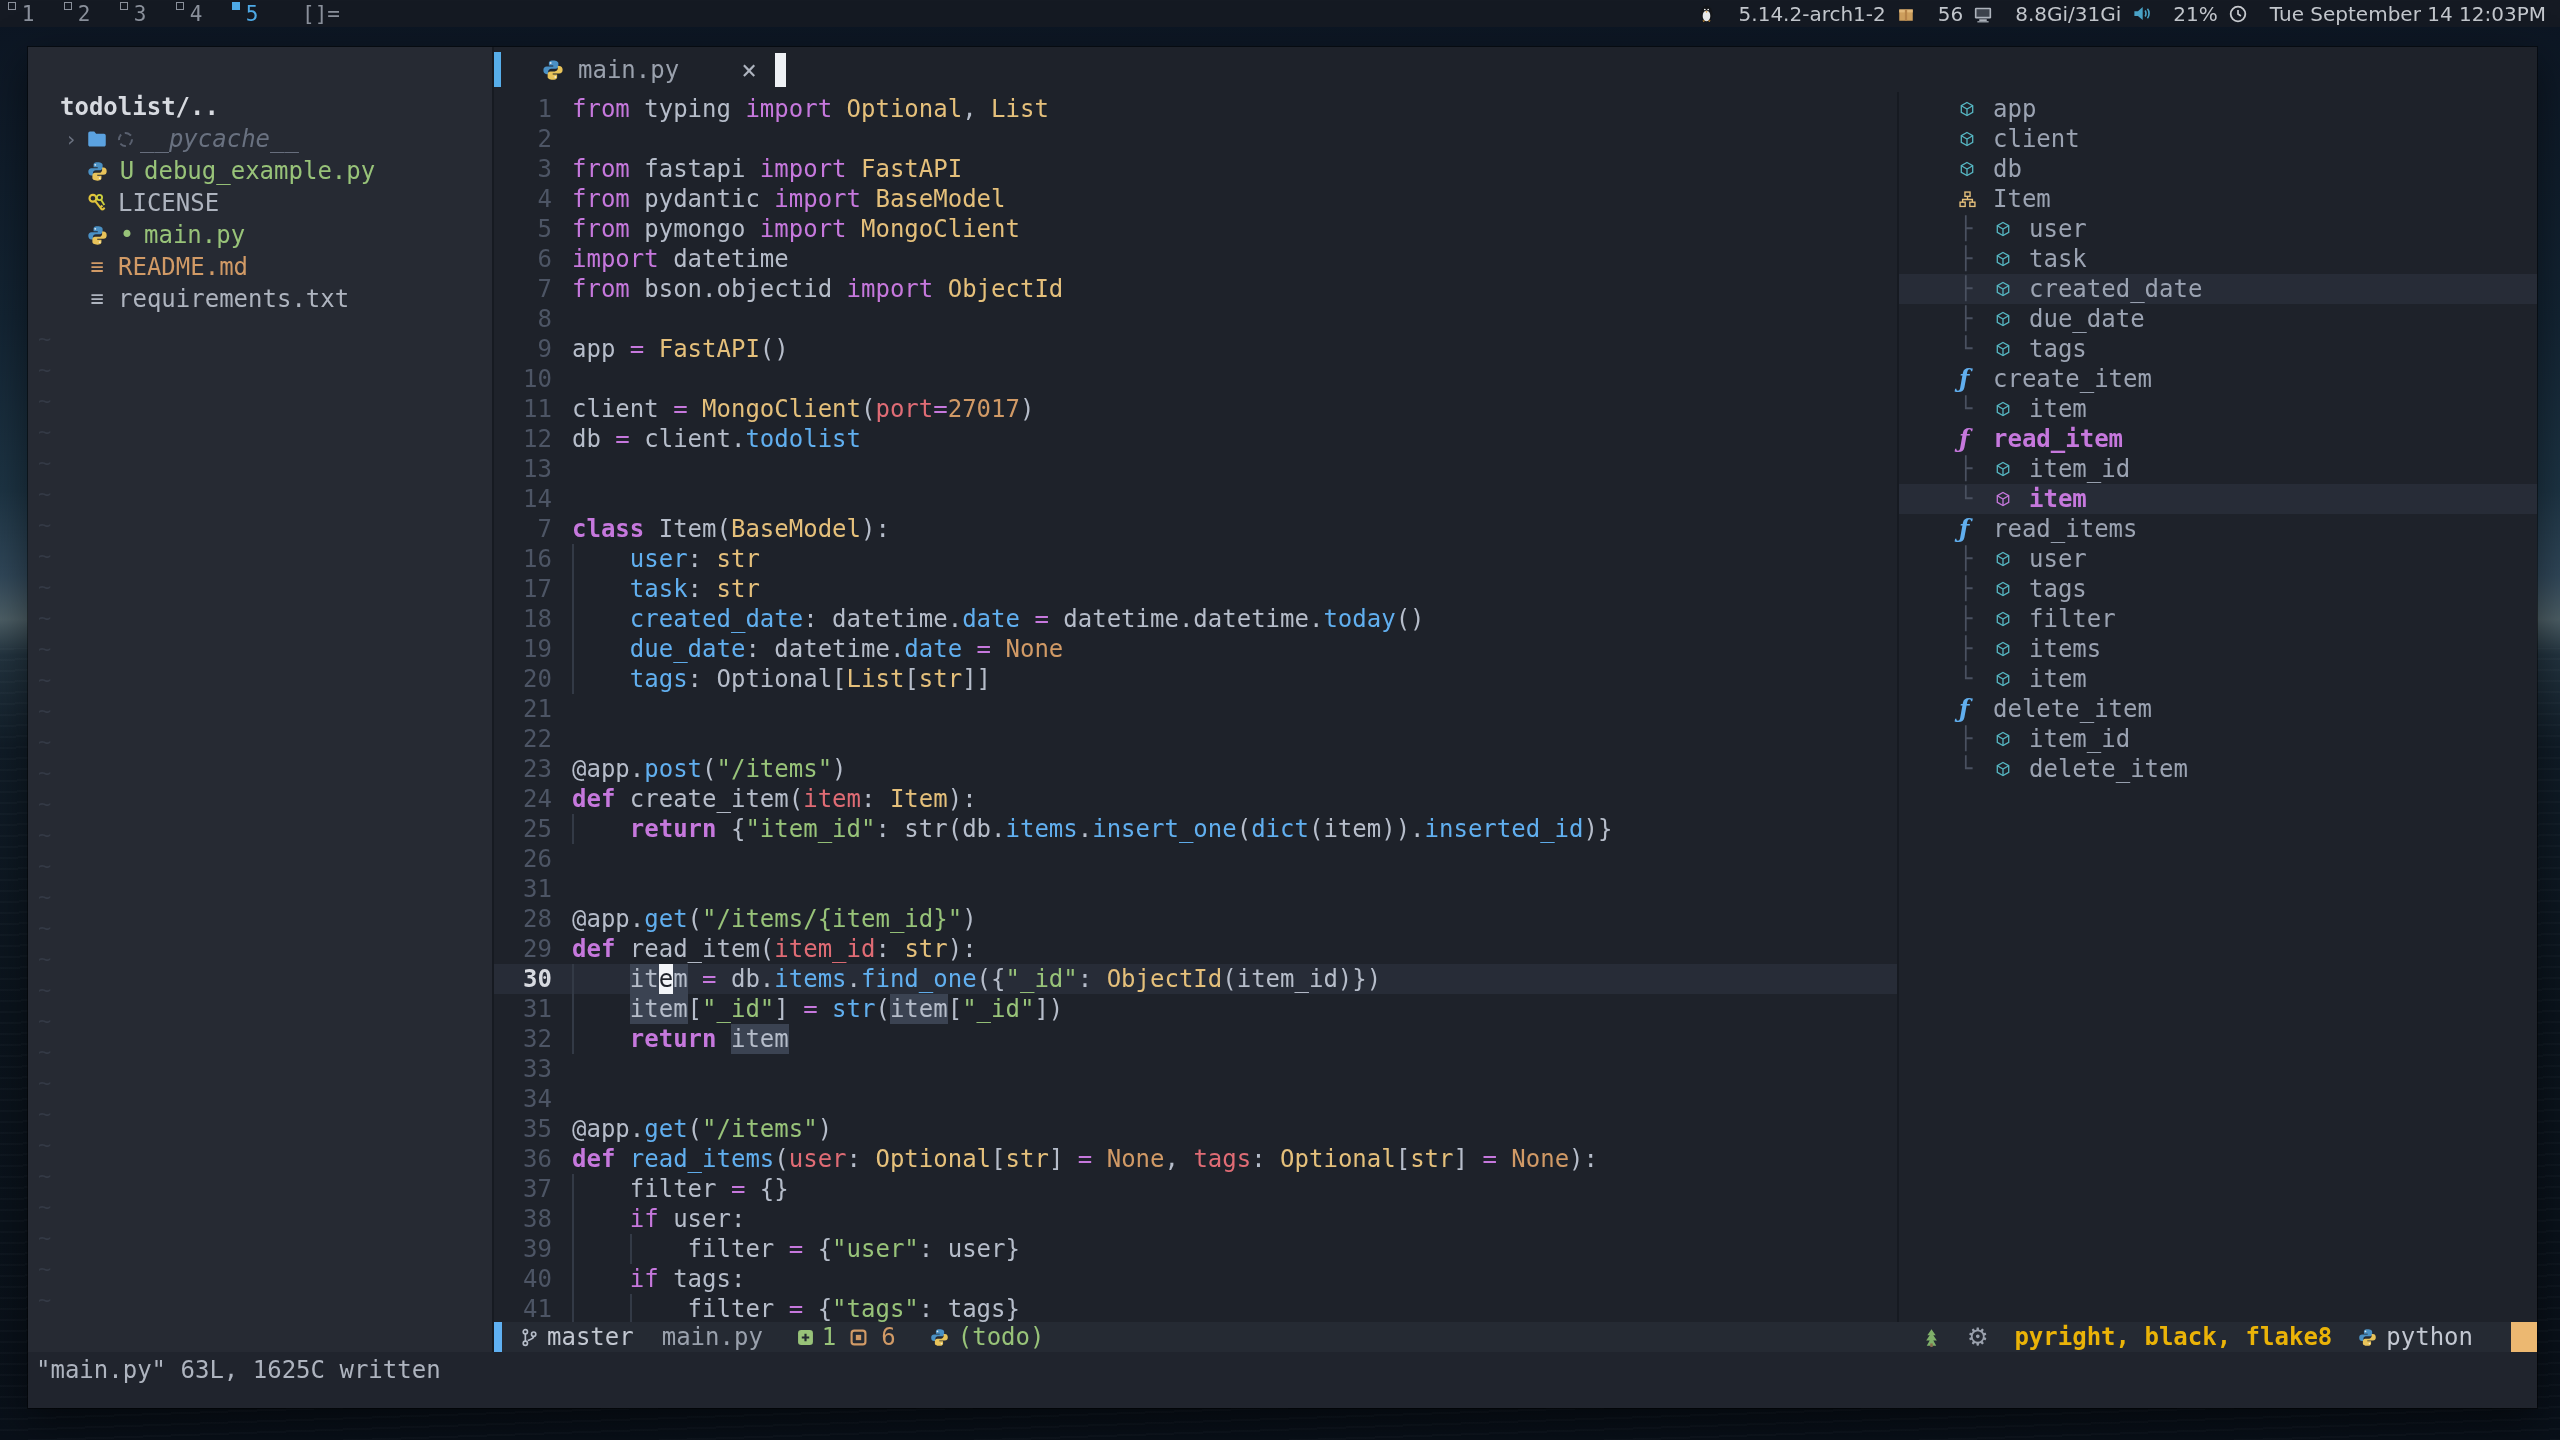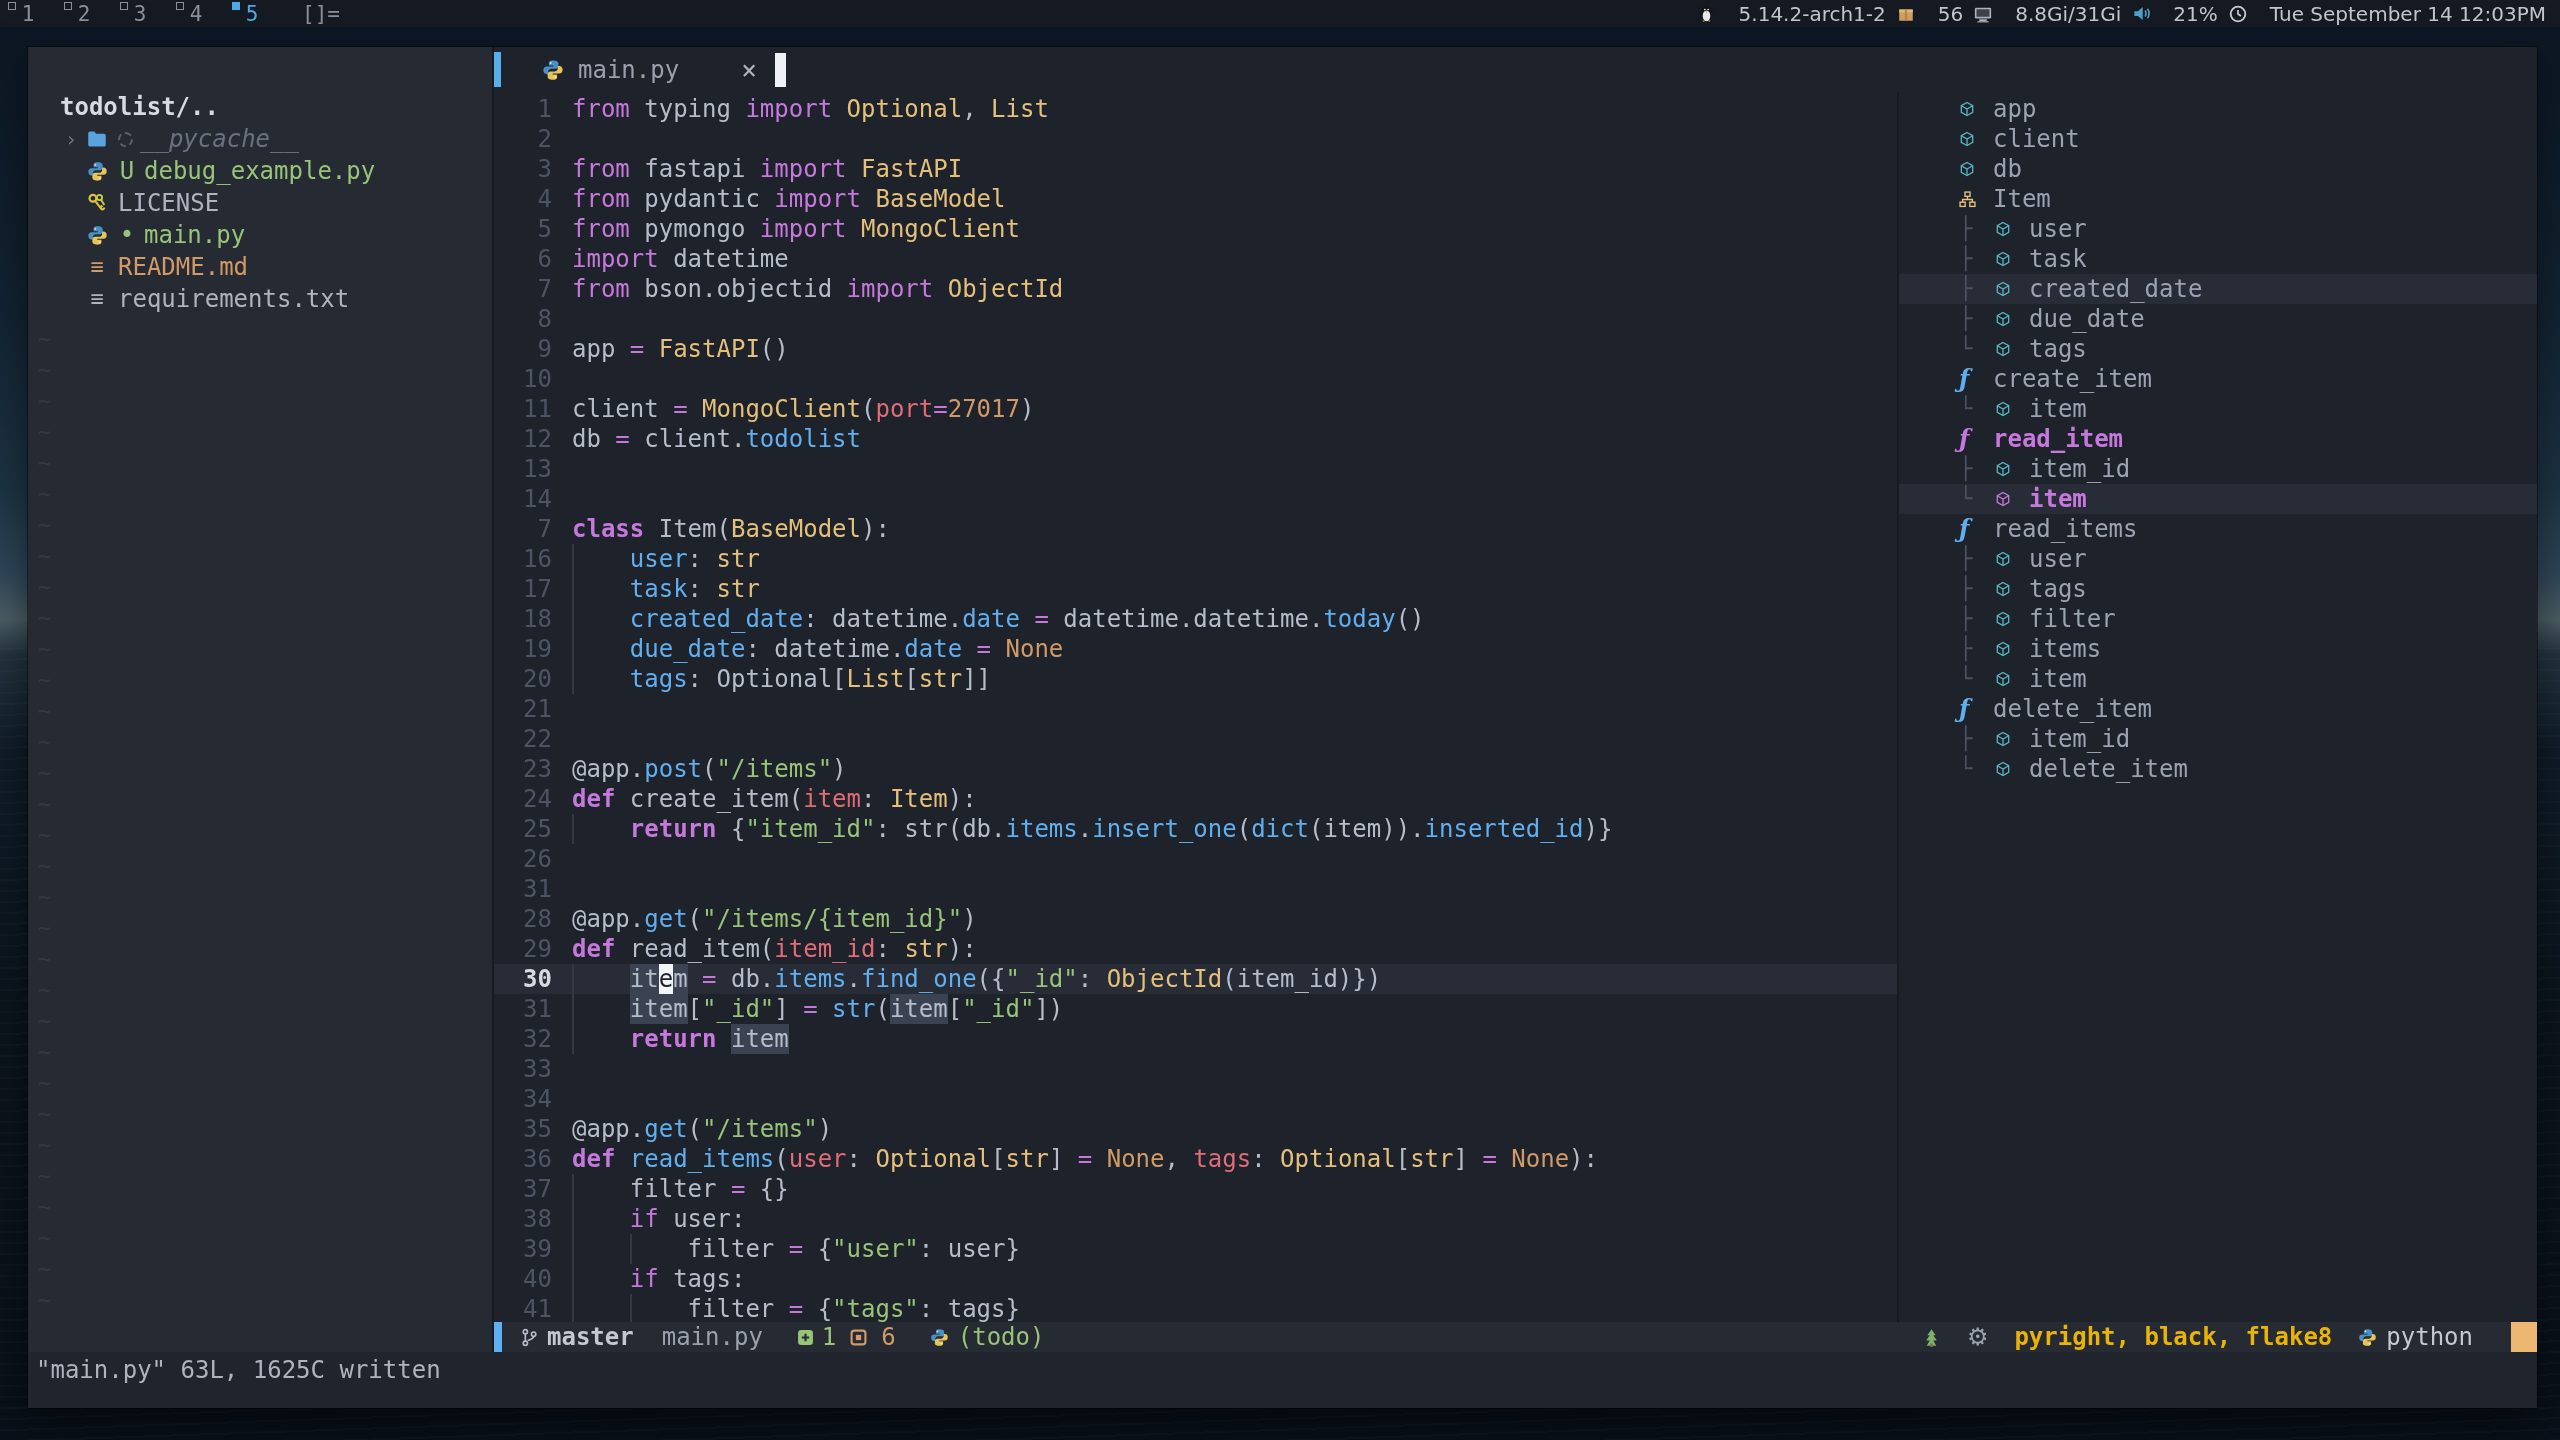--- a/index.html
+++ b/index.html
@@ -94,21 +94,21 @@
   .tag-conn { color:#4a5160; width:36px; flex:none; font-size:22px; }
   .tag-ico { width:34px; flex:none; display:inline-flex; align-items:center; }
   .tag-label { color:#9ba3b2; }
   .tag-row.accent .tag-label { color:#c678dd; font-weight:bold; }
   .fico { font-style:italic; font-weight:bold; color:#61afef; font-family:"DejaVu Serif", serif; font-size:24px; }
 
   
   .statusline { height:30px; flex:none; background:#252a33; display:flex; align-items:center; color:#9aa1ad; }
   .mode-bar { width:8px; height:100%; background:#5fb0f2; flex:none; }
   .sl-branch { display:flex; align-items:center; margin-left:18px; gap:8px; }
-  .sl-branch-label { font-weight:bold; color:#c3c8d2; }
+  .sl-branch-label { font-weight:normal; color:#c3c8d2; }
   .sl-file { margin-left:28px; color:#9aa1ad; }
   .sl-git { display:flex; align-items:center; margin-left:34px; gap:8px; }
   .sl-added { color:#98c379; }
   .sl-changed { color:#d19a66; margin-left:6px; }
   .sl-venv { display:flex; align-items:center; margin-left:34px; gap:9px; color:#98c379; }
   .sl-right { margin-left:auto; display:flex; align-items:center; gap:26px; }
   .gear-glyph { font-size:24px; color:#9aa1ad; font-family:"DejaVu Sans", sans-serif; }
   .sl-tools { font-weight:bold; color:#eab308; }
   .sl-lang { display:flex; align-items:center; gap:9px; color:#c3c8d2; }
   .sl-pos-block { width:26px; height:30px; background:#ecb871; margin-left:12px; }

